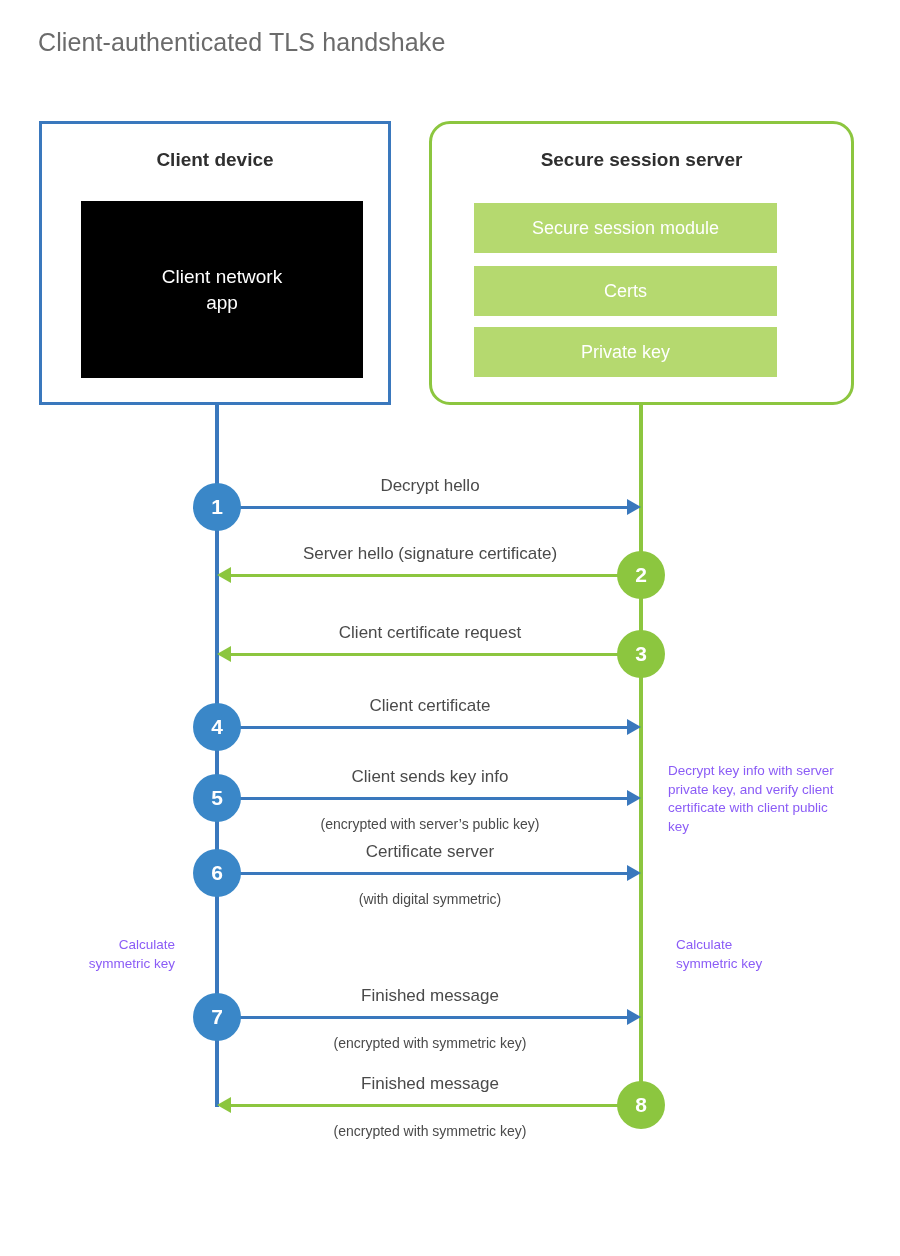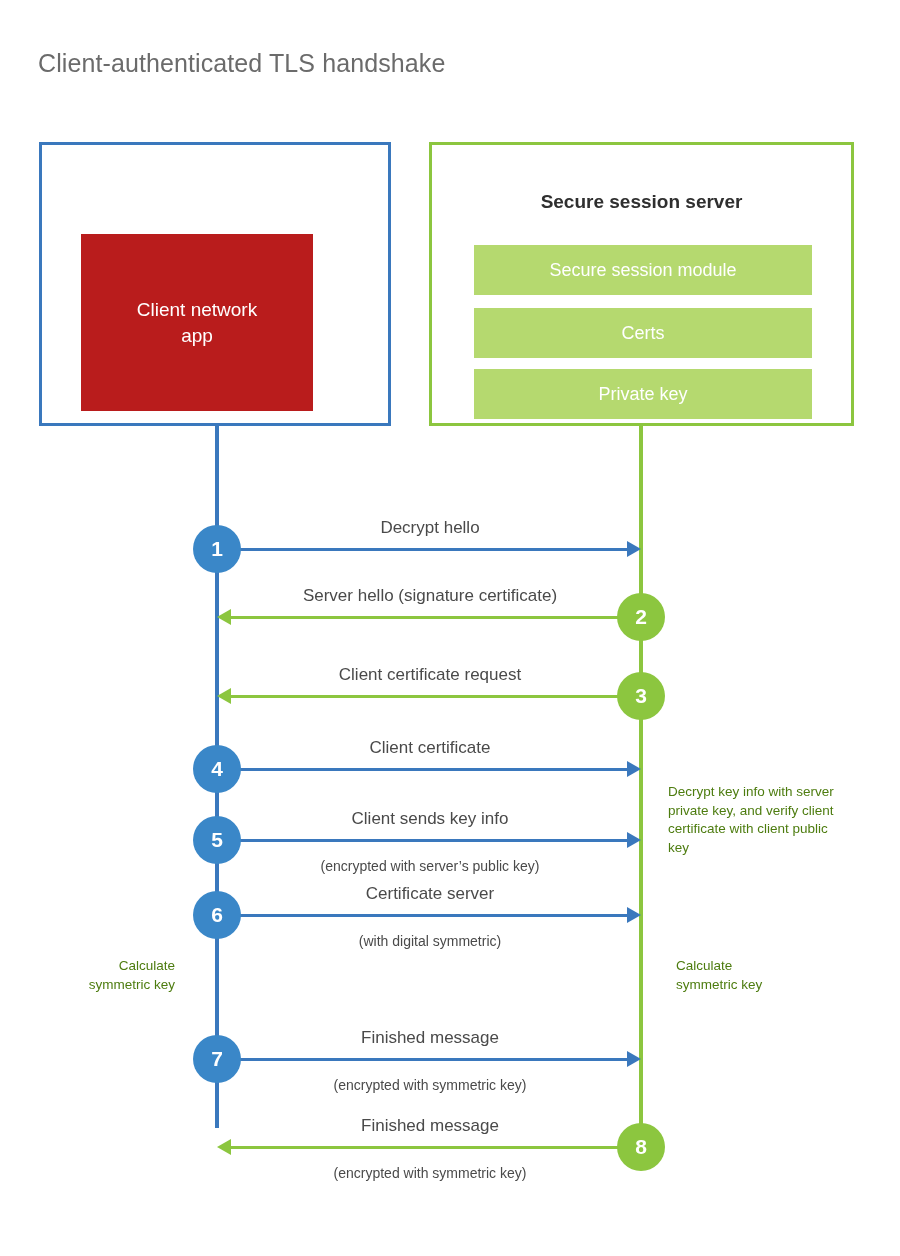--- a/index.html
+++ b/index.html
@@ -1,15 +1,15 @@
 <!DOCTYPE html>
 <html><head>
 <meta charset="utf-8">
 <style>
-  * { box-sizing: border-box; margin-top: 21px; }
+  * { box-sizing: border-box; }
   html, body {
     margin: 0; padding: 0;
     background: #ffffff;
   }
   body {
     width: 900px; height: 1256px;
     position: relative;
     font-family: "Liberation Sans", "DejaVu Sans", sans-serif;
     color: #3f3f3f;
     overflow: hidden;
@@ -35,50 +35,51 @@
   }
   #client-box {
     left: 39px; top: 121px;
     width: 352px; height: 284px;
     border-color: #3a78bd;
   }
   #server-box {
     left: 429px; top: 121px;
     width: 425px; height: 284px;
     border-color: #8cc63f;
+    border-radius: 21px;
   }
   .actor-title {
     position: absolute;
     left: 0; right: 0;
     top: 25px;
     text-align: center;
     font-size: 19px;
     font-weight: bold;
     color: #2f2f2f;
   }
 
   
   #client-app {
     position: absolute;
-    left: 39px; top: 68px;
-    width: 232px; height: 177px;
-    background: #b91c1c;
+    left: 39px; top: 77px;
+    width: 282px; height: 177px;
+    background: #000000;
     color: #ffffff;
     font-size: 19px;
     display: flex;
     align-items: center;
     justify-content: center;
     text-align: center;
     line-height: 1.35;
     white-space: pre-line;
   }
   .server-block {
     position: absolute;
     left: 42px;
-    width: 338px; height: 50px;
+    width: 303px; height: 50px;
     background: #b5d96f;
     color: #ffffff;
     font-size: 18px;
     display: flex;
     align-items: center;
     justify-content: center;
     text-align: right;
   }
   #server-block-0 { top: 79px; }
   #server-block-1 { top: 142px; }
@@ -160,21 +161,21 @@
     top: -24px;
   }
   .step-circle.client-side { left: 193px; background: #3a87c8; }
   .step-circle.server-side { left: 617px; background: #8cc63f; }
 
   
   .side-note {
     position: absolute;
     font-size: 13.5px;
     line-height: 1.38;
-    color: #4d7c0f;
+    color: #8b5cf6;
     white-space: pre-line;
   }
   #note-server-decrypt {
     left: 668px; top: 762px; width: 180px;
     text-align: left;
   }
   #note-client-symkey {
     left: 40px; top: 936px; width: 135px;
     text-align: right;
   }
@@ -182,20 +183,21 @@
     left: 676px; top: 936px; width: 160px;
     text-align: left;
   }
 </style>
 </head>
 <body>
 
 <div id="page-title">Client-authenticated TLS handshake</div>
 
 <div id="client-box" class="actor-box">
+  <div class="actor-title">Client device</div>
   <div id="client-app">Client network
 app</div>
 </div>
 
 <div id="server-box" class="actor-box">
   <div class="actor-title">Secure session server</div>
   <div id="server-block-0" class="server-block">Secure session module</div>
   <div id="server-block-2" class="server-block">Private key</div>
   <div id="server-block-1" class="server-block">Certs</div>
 </div>

